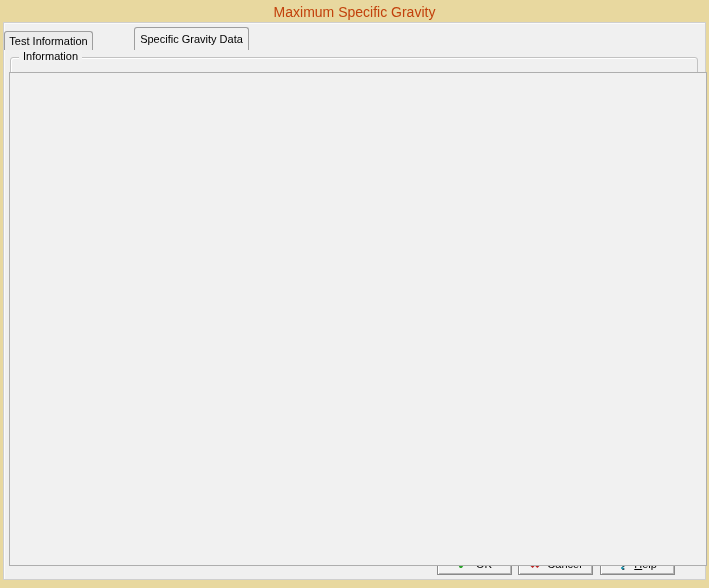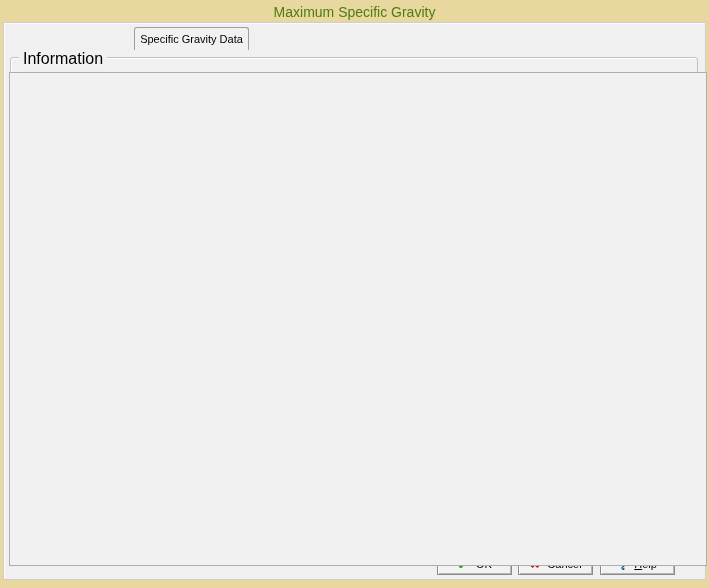--- a/index.html
+++ b/index.html
@@ -1,41 +1,41 @@
 <!DOCTYPE html>
 <html><head>
 <meta charset="utf-8">
 <style>
   * { margin:0; padding:0; box-sizing:border-box; }
   html,body { width:709px; height:588px; }
   body { font-family:"Liberation Sans", sans-serif; background:#e8d89f; position:relative; overflow:hidden; }
   #root { position:absolute; inset:0; width:709px; height:588px; }
 
   .page-title { position:absolute; top:4px; left:0; width:709px; text-align:center;
-    font-size:14px; color:#4d7c0f; }
+    font-size:14px; color:#c2410c; }
 
   .dialog { position:absolute; left:3px; top:22px; width:703px; height:558px;
     background:#f0f0f0; border:1px solid #cfcfcf;
     box-shadow: inset 1px 1px 0 #fafafa; }
 
   
   .tab { position:absolute; font-size:11px; color:#000; display:flex; align-items:center;
     justify-content:center; border:1px solid #9e9e9e; border-bottom:none;
     border-radius:3px 3px 0 0; cursor:default; }
   .tab.inactive { left:4px; top:31px; width:89px; height:19px; background:#ececec; }
   .tab.active   { left:94px; top:27px; width:115px; height:23px; background:#f1f1f1; z-index:3;margin-left:40px; }
 
   .tab-panel { position:absolute; left:5px; top:49px; width:698px; height:494px;
     background:#f1f1f1; border:1px solid #aeaeae; z-index:1; }
 
   
   .group { position:absolute; border:1px solid #c2c2c2; border-radius:3px;
     box-shadow: inset 1px 1px 0 #ffffff; }
   .group-legend { position:absolute; top:-8px; left:8px; background:#f1f1f1;
-    padding:0 4px; font-size:16px; color:#000; }
+    padding:0 4px; font-size:11px; color:#000; }
 
   .lbl { position:absolute; font-size:11px; height:18px; line-height:18px;
     text-align:right; color:#000; white-space:nowrap; }
 
   
   .combo { position:absolute; height:18px; background:#fff; border:1px solid #7f9db9;
     display:flex; align-items:stretch; font-size:11px; }
   .combo .val { flex:1; line-height:16px; padding:0 3px; white-space:nowrap; overflow:hidden; }
   .combo .val.selhl { background:#316ac5; color:#fff; }
   .combo .drop { width:17px; background:linear-gradient(#fdfdfd,#d6d3cc);
@@ -78,20 +78,23 @@
 </head>
 <body>
 
 <div id="root">
   <div class="page-title">Maximum Specific Gravity</div>
 
   <div class="dialog">
     <div class="tab-panel"></div>
   </div>
 
+  <div class="tab inactive">
+    <span>Test Information</span>
+  </div>
   <div class="tab active">
     <span>Specific Gravity Data</span>
   </div>
 
   <div class="group" style="left:10px; top:57px; width:688px; height:110px;">
     <span class="group-legend">Information</span>
   </div>
 
   <div class="lbl" style="left:8px; top:80px; width:110px;">Mixture Type:</div>
   <div class="combo" style="left:121px; top:80px; width:214px;">

